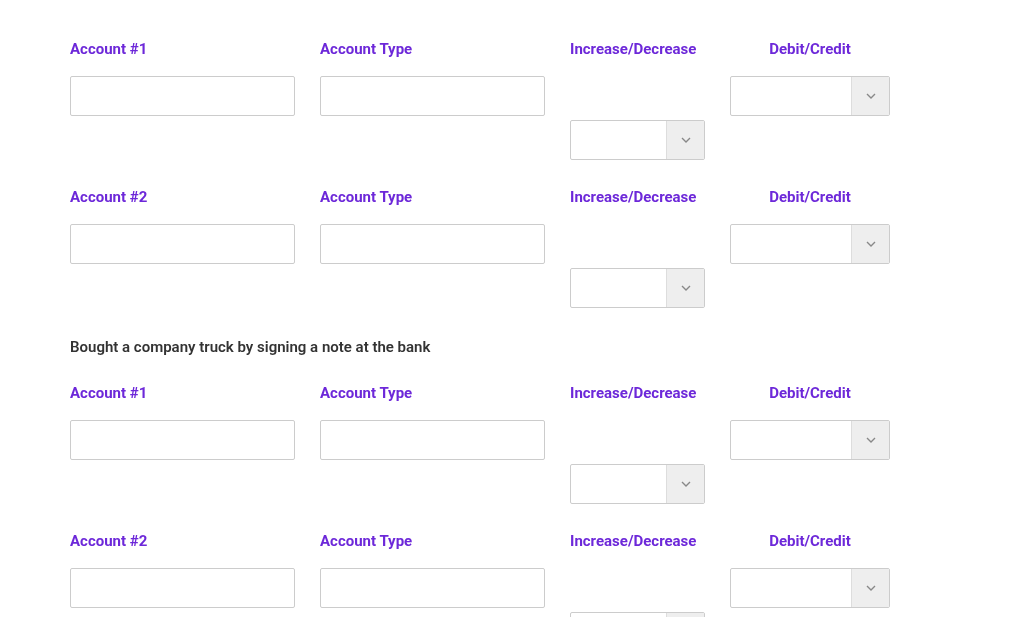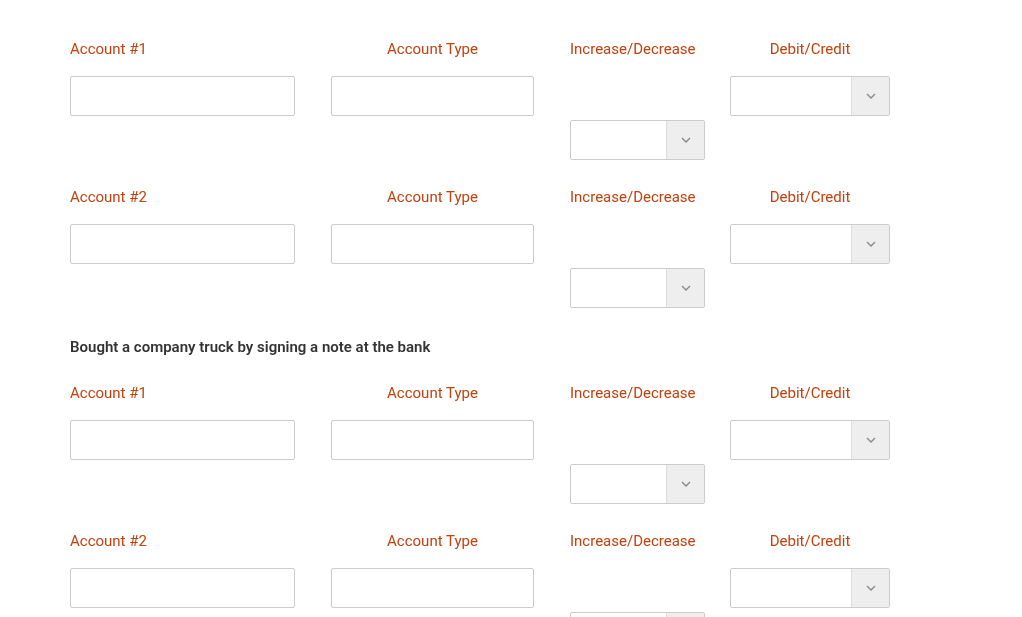--- a/index.html
+++ b/index.html
@@ -30,39 +30,38 @@
       display: flex;
       gap: 25px;
       margin-bottom: 28px;
     }
     .field {
       display: flex;
       flex-direction: column;
     }
     .field-label {
       font-size: 15px;
-      color: #c2410c;
+      color: #6d28d9;
       margin-bottom: 18px;
-      font-weight: 400;
+      font-weight: 700;
     }
     .text-input {
       height: 40px;
       border: 1px solid #ccc;
       border-radius: 2px;
       padding: 0 10px;
       font-size: 14px;
       background: #fff;
       outline: none;
     }
     .col-account {
       width: 225px;
     }
     .col-type {
       width: 225px;
-      align-items: center;
     }
     .col-incdec {
       width: 135px;
       gap: 44px;
     }
     .col-debitcredit {
       width: 160px;
       text-align: center;
     }
     .select-wrap {

